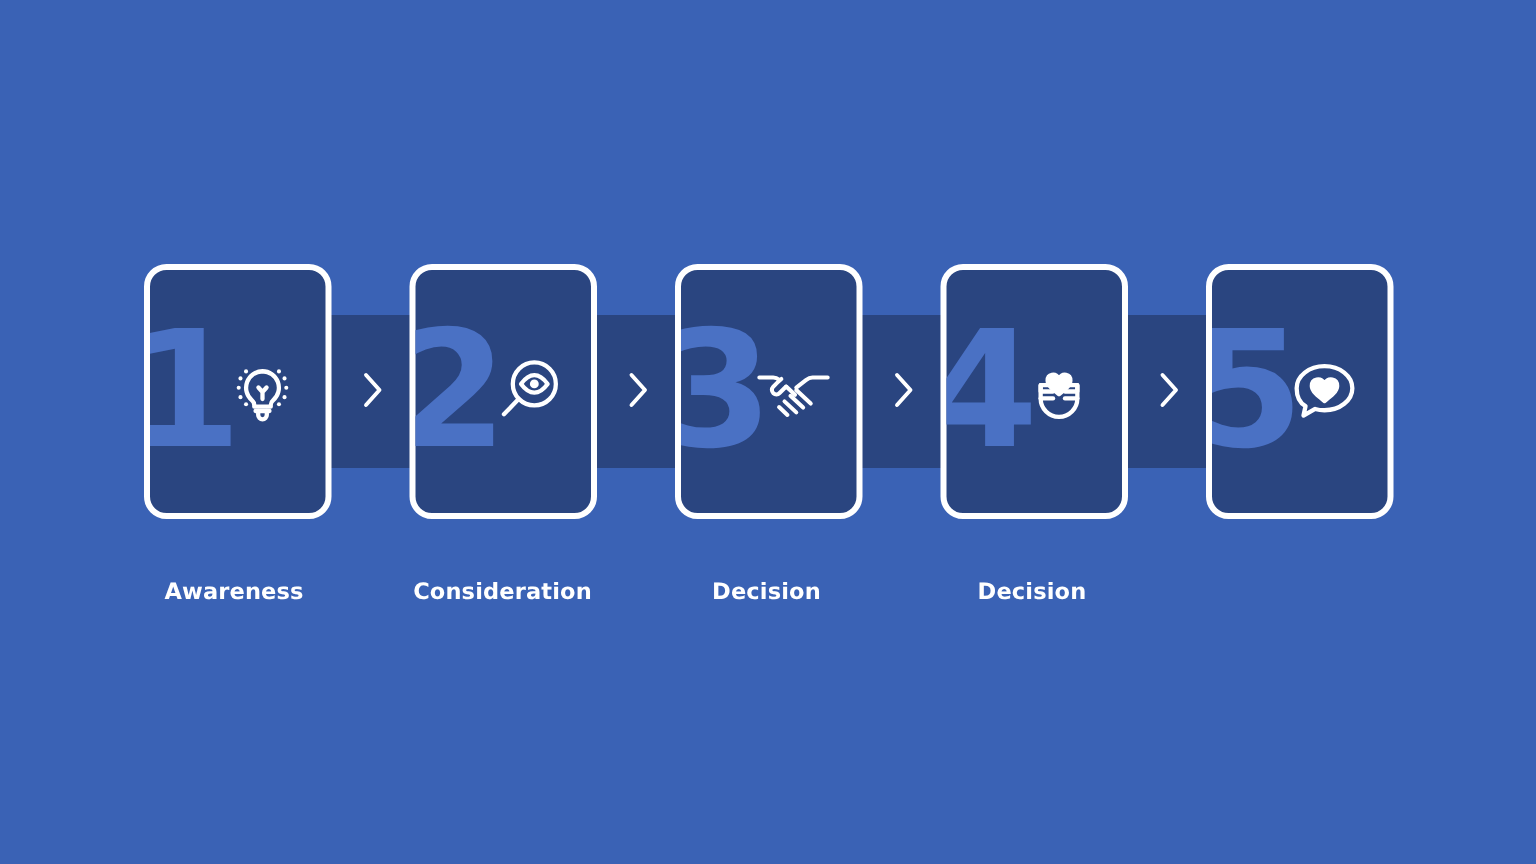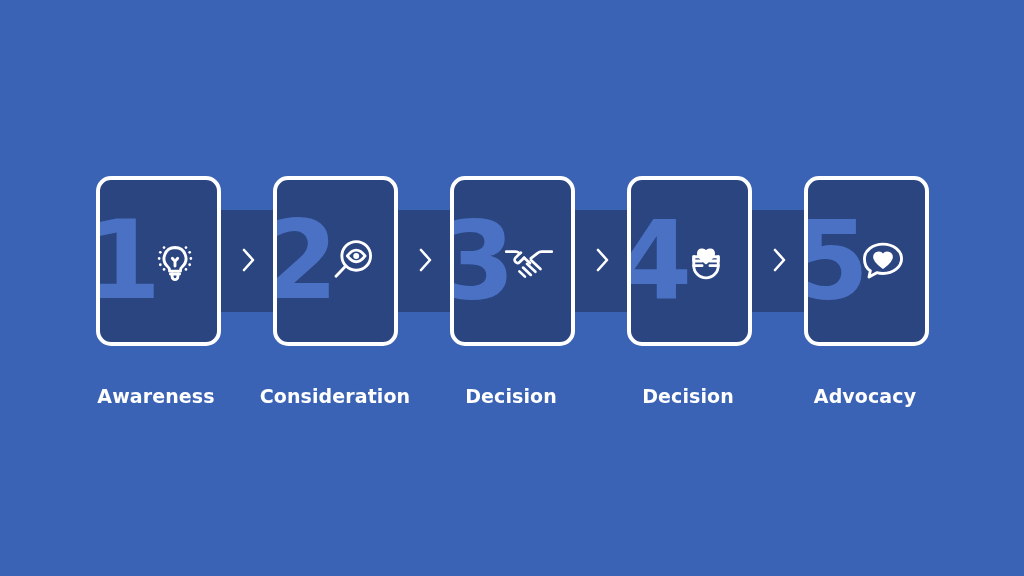--- a/index.html
+++ b/index.html
@@ -83,21 +83,21 @@
     height: 34px;
   }
 
   
   .step-label {
     position: absolute;
     top: 385px;
     width: 210px;
     text-align: center;
     color: #ffffff;
-    font-size: 19px;
+    font-size: 15px;
     font-weight: 700;
     letter-spacing: 0.1px;
     white-space: nowrap;
   }
 </style>
 </head>
 <body>
 
 <div id="stage">
 
@@ -197,15 +197,14 @@
   <div class="chevron" style="left:767px;">
     <svg viewBox="0 0 24 34" fill="none" stroke="#ffffff" stroke-width="2.6" stroke-linecap="round" stroke-linejoin="round">
       <path d="M8 7 L17 17 L8 27"></path>
     </svg>
   </div>
 
   <div class="step-label" style="left:51px;">Awareness</div>
   <div class="step-label" style="left:230px;">Consideration</div>
   <div class="step-label" style="left:406px;">Decision</div>
   <div class="step-label" style="left:583px;">Decision</div>
-  <div class="step-label" style="left:760px;">Advocacy</div>
 
 </div>
 
 </body></html>

